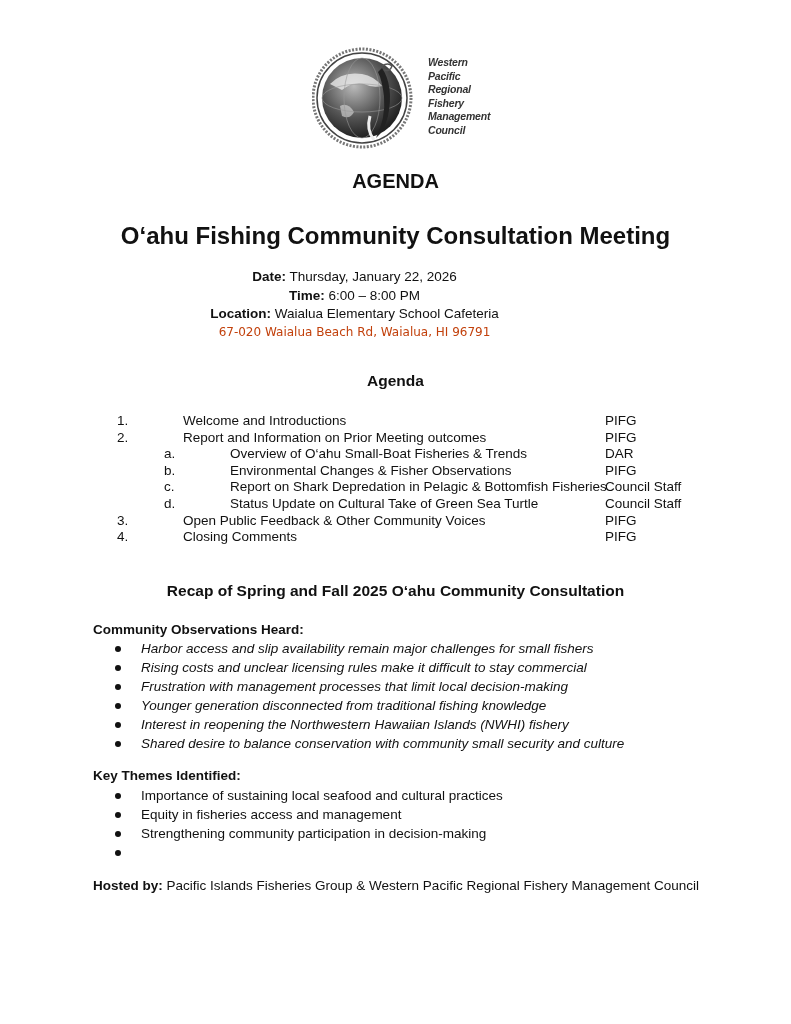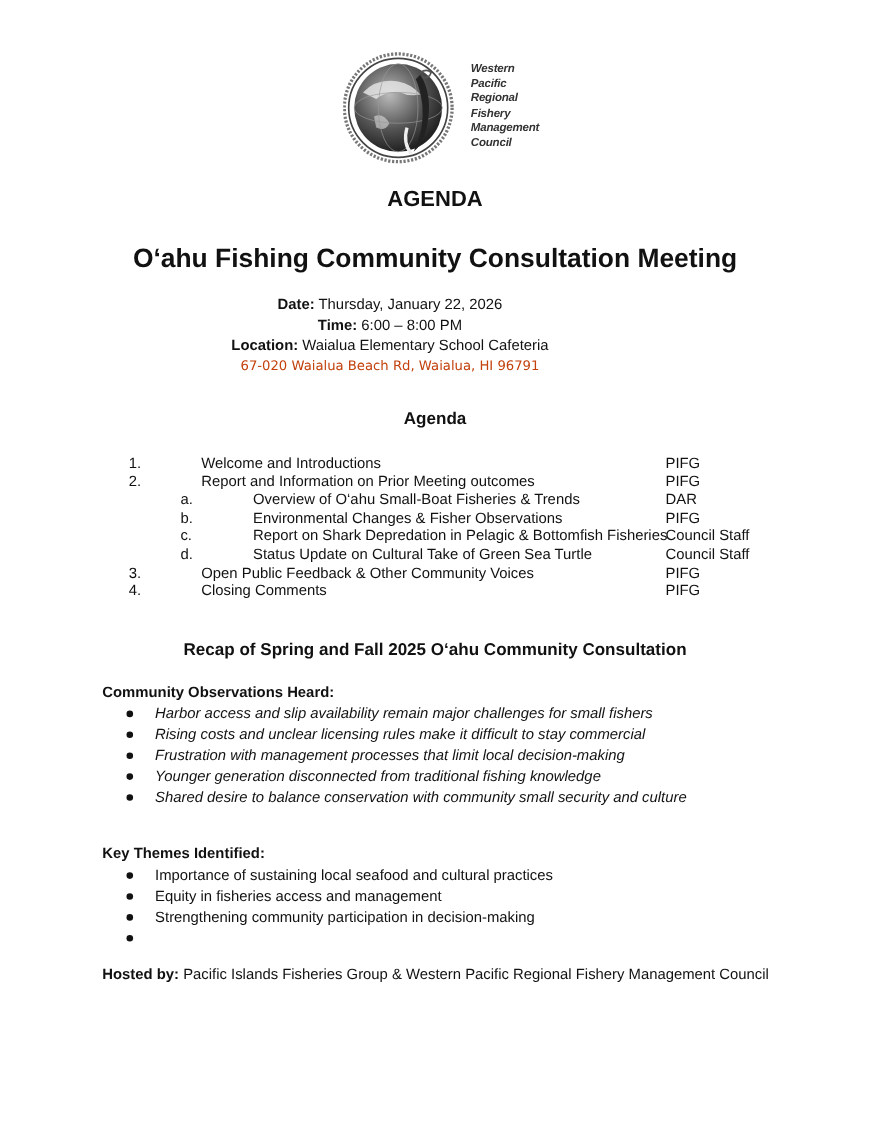--- a/index.html
+++ b/index.html
@@ -156,20 +156,24 @@
     <div class="bullet-row">
       <span class="dot"></span>
       <span class="txt">Frustration with management processes that limit local decision-making</span>
     </div>
     <div class="bullet-row">
       <span class="dot"></span>
       <span class="txt">Younger generation disconnected from traditional fishing knowledge</span>
     </div>
     <div class="bullet-row">
       <span class="dot"></span>
+      <span class="txt">Interest in reopening the Northwestern Hawaiian Islands (NWHI) fishery</span>
+    </div>
+    <div class="bullet-row">
+      <span class="dot"></span>
       <span class="txt">Shared desire to balance conservation with community small security and culture</span>
     </div>
   </div>
 
 <div class="sec-head themes-head">Key Themes Identified:</div>
 <div class="bullets themes" id="themes-list">
     <div class="bullet-row">
       <span class="dot"></span>
       <span class="txt">Importance of sustaining local seafood and cultural practices</span>
     </div>

